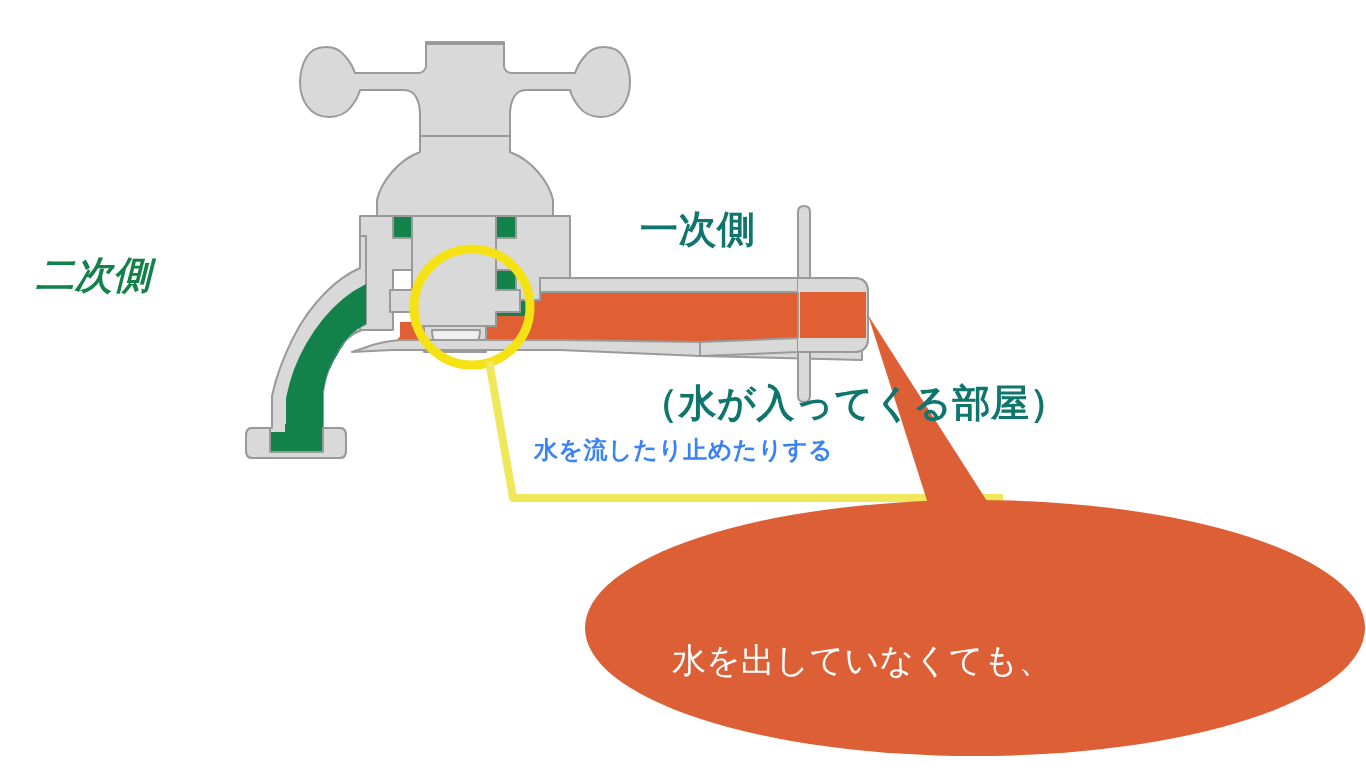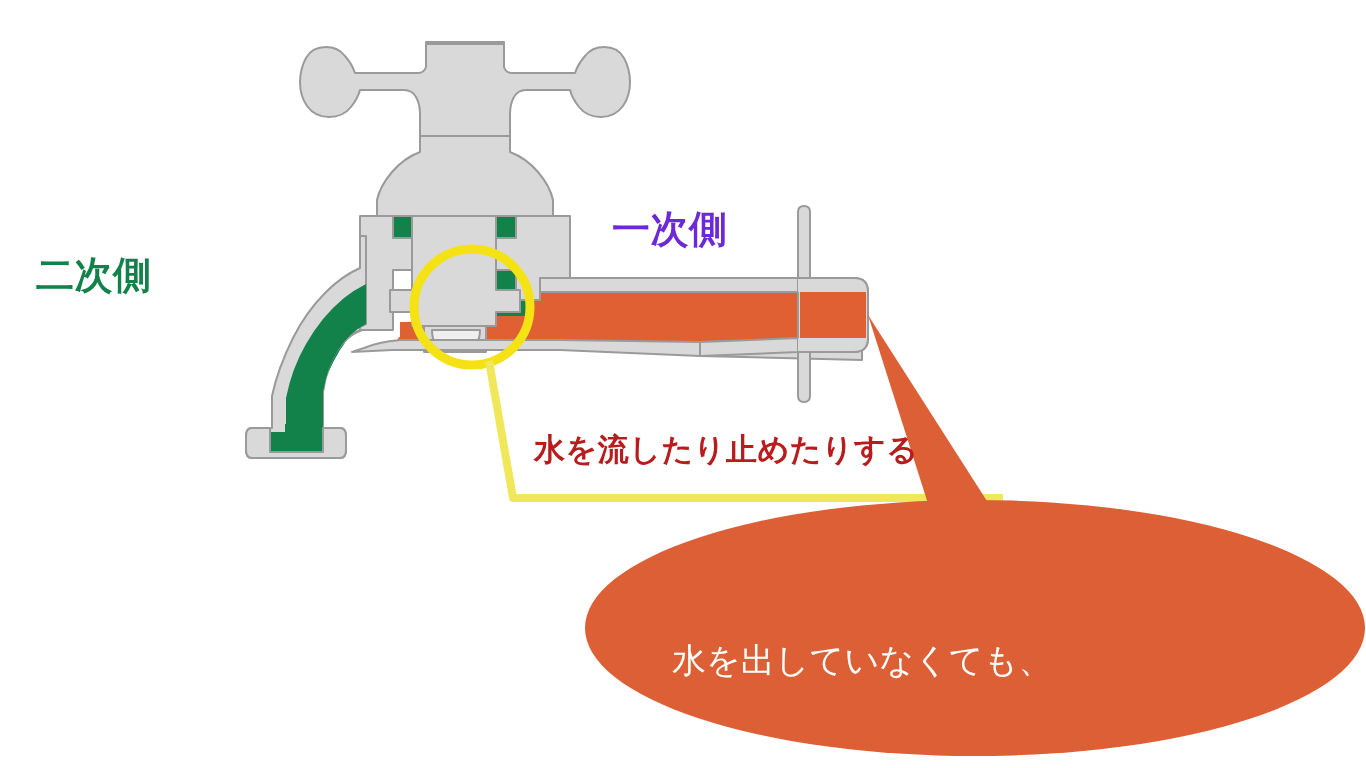--- a/index.html
+++ b/index.html
@@ -33,35 +33,36 @@
     font-weight: bold;
     letter-spacing: 0.5px;
   }
   
   #label-secondary {
     left: 36px;
     top: 130px;
     color: #13824A;
     font-size: 38px;
     line-height: 58px;
+    font-style: italic;
   }
   
   #label-primary {
-    left: 612px;
+    left: 640px;
     top: 84px;
-    color: #6d28d9;
+    color: #0f766e;
     font-size: 38px;
     line-height: 58px;
   }
   
   #label-valve {
     left: 534px;
     top: 430px;
-    color: #b91c1c;
-    font-size: 31px;
+    color: #3b82f6;
+    font-size: 24px;
     line-height: 40px;
   }
   
   #callout-text {
     left: 672px;
     top: 548px;
     color: #ffffff;
     font-size: 34px;
     line-height: 45px;
     font-weight: normal;
@@ -284,20 +285,21 @@
 
     <ellipse cx="975" cy="628" rx="390" ry="128" fill="#DD5F35"></ellipse>
   </svg>
 
   <div class="txt" id="label-secondary">
     <div>二次側</div>
   </div>
 
   <div class="txt" id="label-primary">
     <div>一次側</div>
+    <div>（水が入ってくる部屋）</div>
   </div>
 
   <div class="txt" id="label-valve">水を流したり止めたりする</div>
 
   <div class="txt" id="callout-text">
     <div>水を出していなくても、</div>
     
     
   </div>
 

